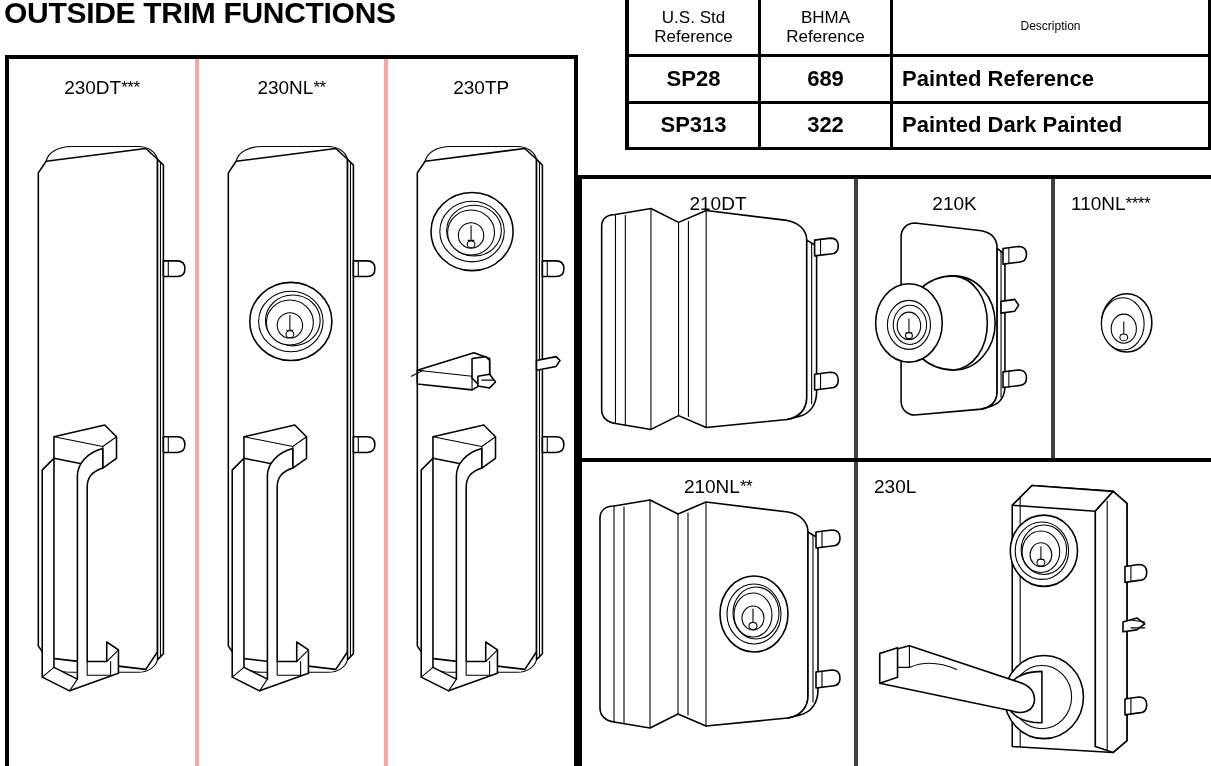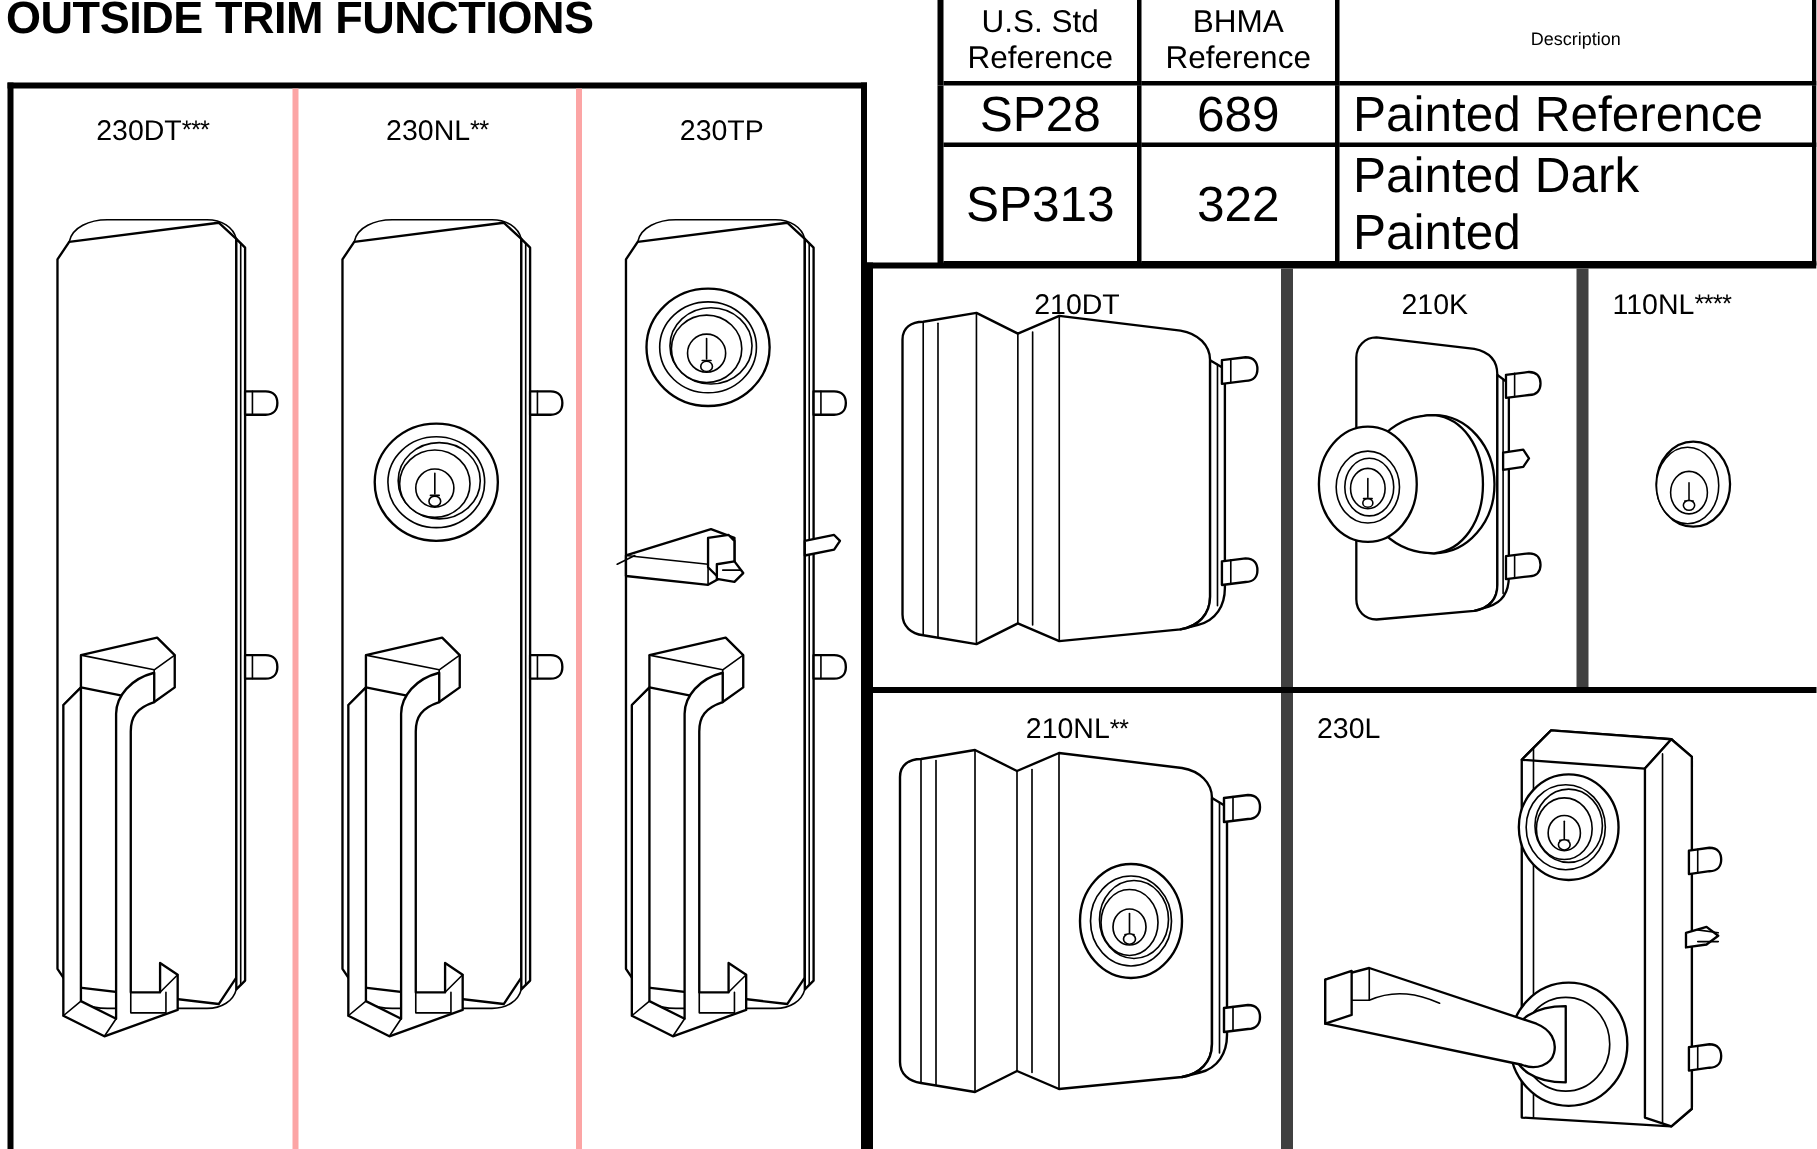--- a/index.html
+++ b/index.html
@@ -84,29 +84,30 @@
   }
   #finish-table td, #finish-table th {
     border: 3px solid #000;
     text-align: center;
     padding: 0;
     font-weight: normal;
   }
   #finish-table .col-us   { width: 129px; }
   #finish-table .col-bhma { width: 129px; }
   #finish-table thead th {
-    font-size: 21px;
+    font-size: 17px;
     line-height: 1.12;
     height: 54px;
     border-top: none;
   }
   #finish-table thead th.desc-head { font-size: 12px; }
   #finish-table tbody td {
-    font-size: 33px;
+    font-size: 22px;
     height: 34px;
+    font-weight: bold;
   }
   #finish-table tbody td.desc-cell {
     text-align: left;
     padding-left: 9px;
   }
   #finish-table tr th:first-child,
   #finish-table tr td:first-child { border-left: 4px solid #000; }
 
   
   #product-grid {
@@ -135,21 +136,21 @@
     top: 283px;
     width: 633px;
     height: 308px;
   }
   .prod-cell {
     position: relative;
     box-sizing: border-box;
     height: 100%;
     padding-left: 32px;
   }
-  .prod-cell + .prod-cell { border-left: 8px solid #404040; text-decoration: underline; }
+  .prod-cell + .prod-cell { border-left: 4px solid #404040; text-decoration: underline; }
   .prod-label {
     position: absolute;
     top: 14px;
     left: 0;
     right: 0;
     text-align: center;
     font-size: 19px;
     white-space: nowrap;
   }
   .prod-label sup {

